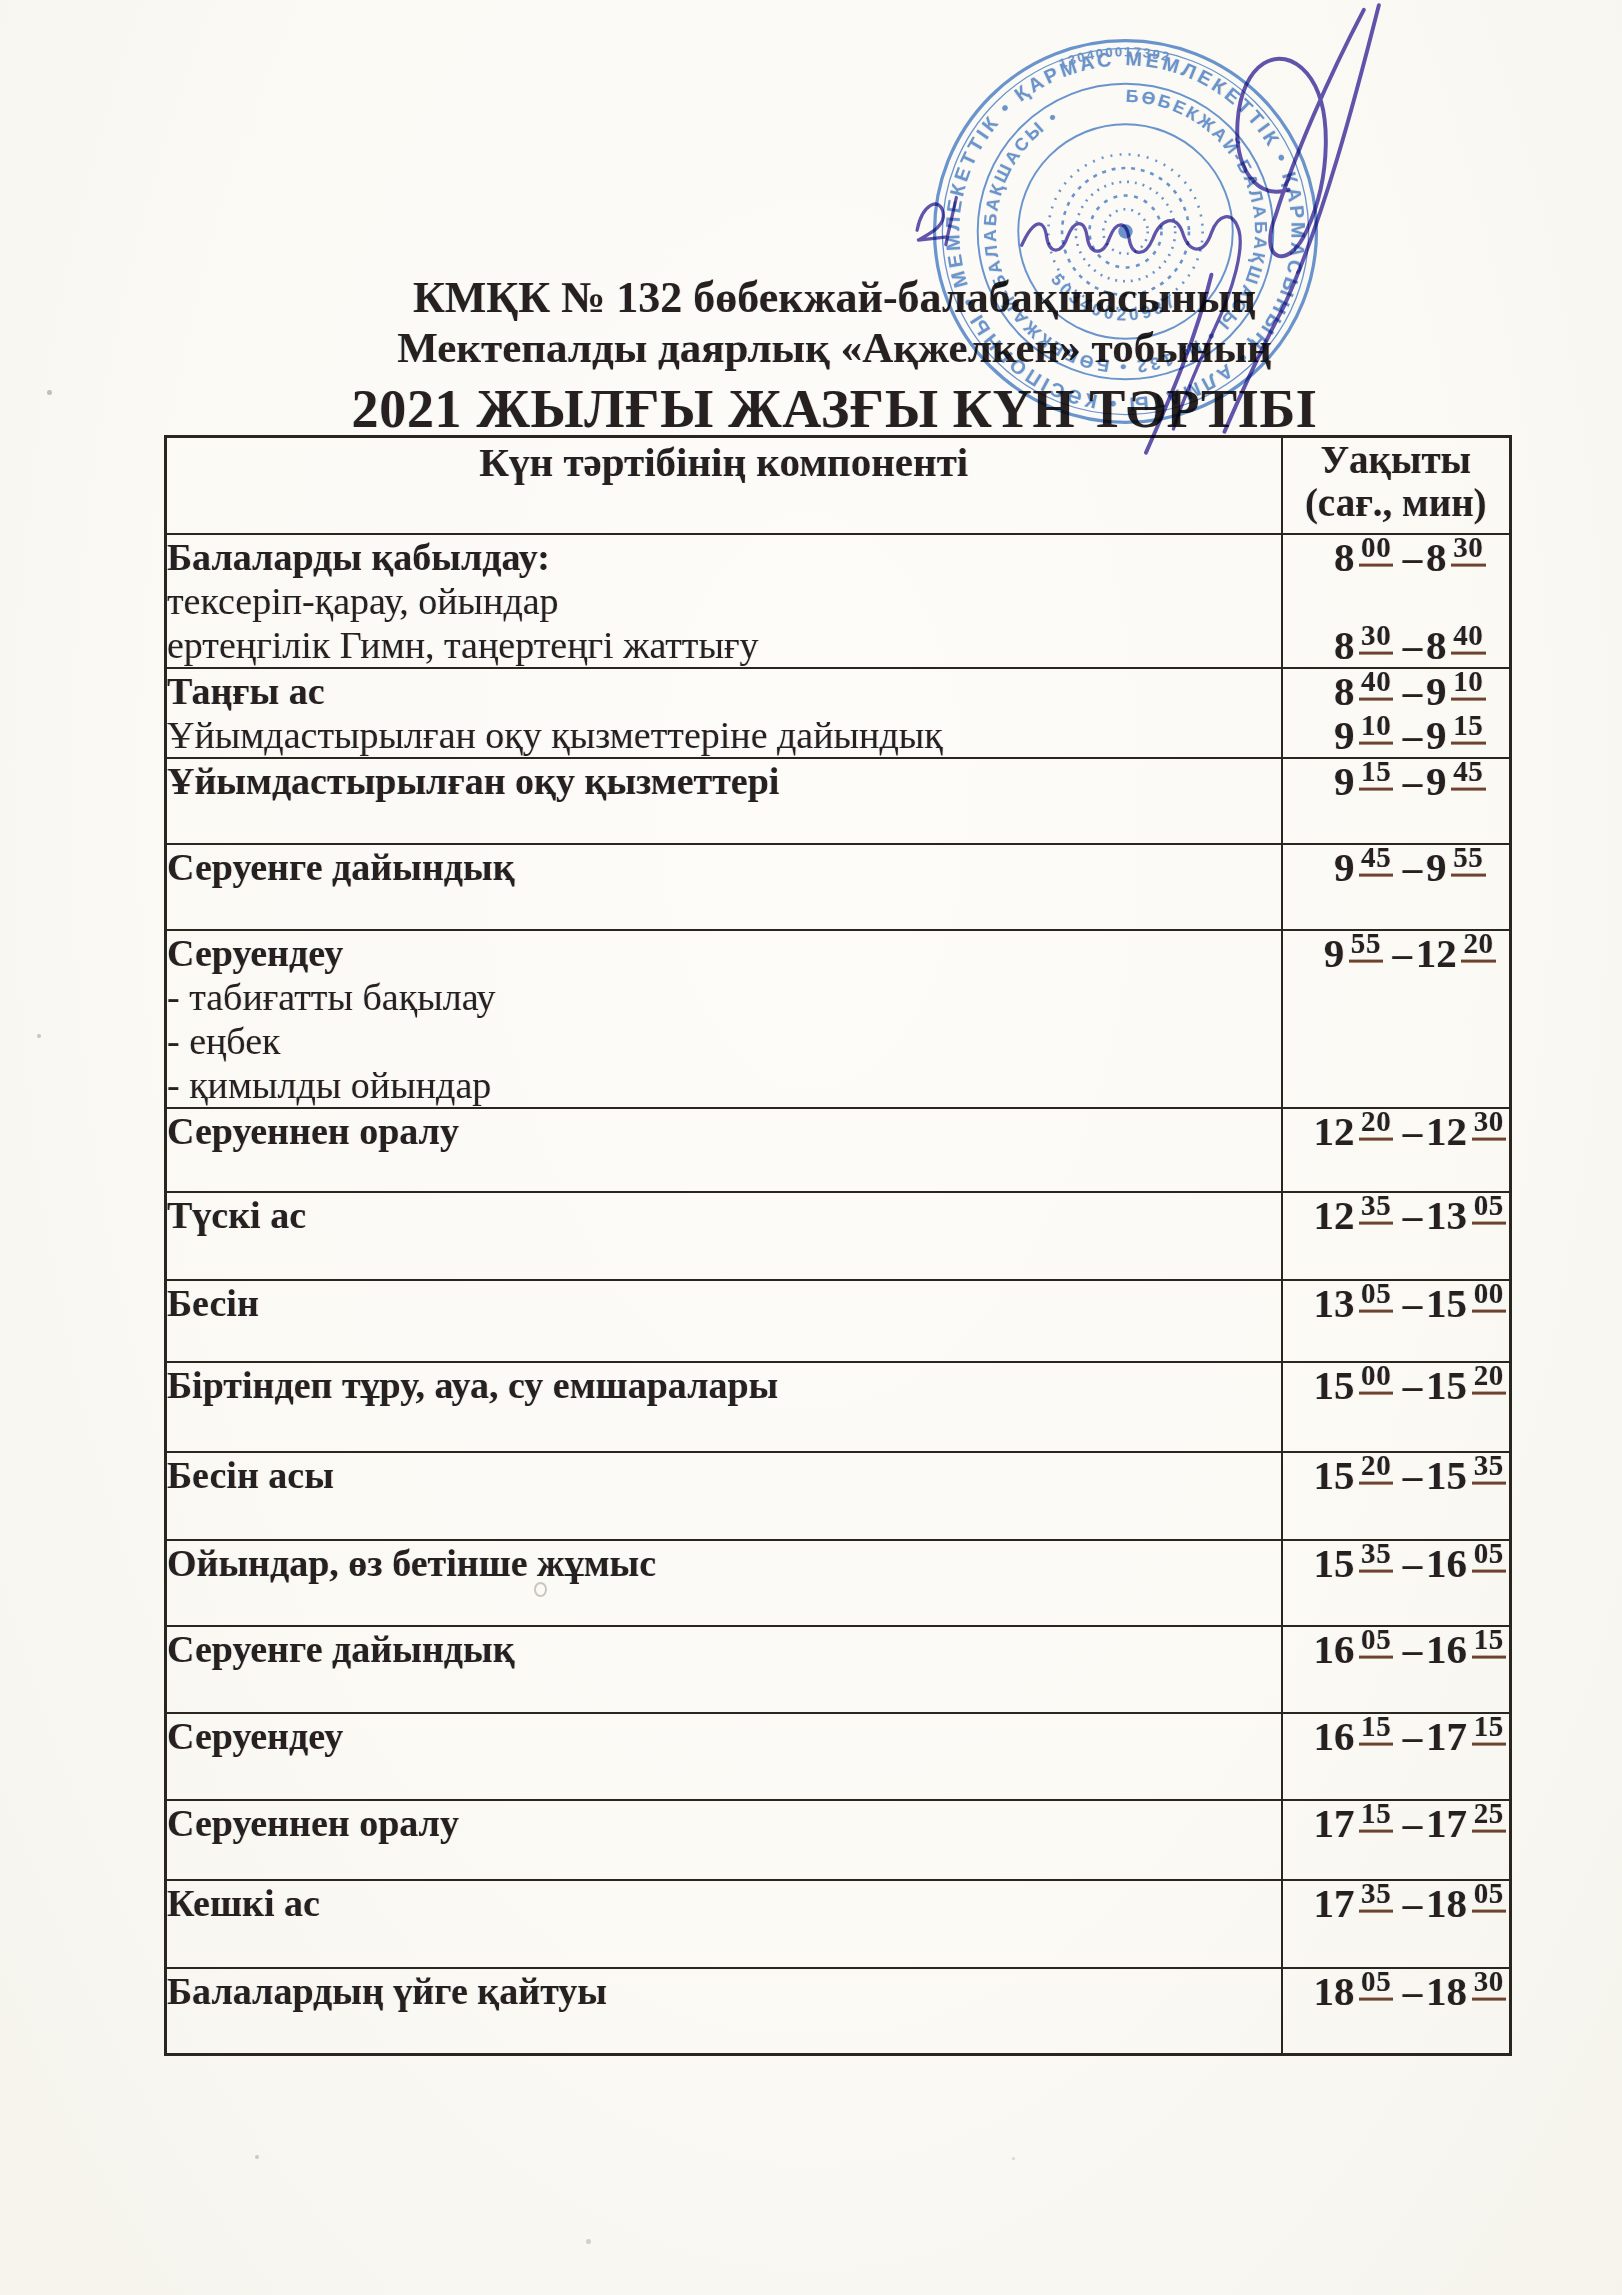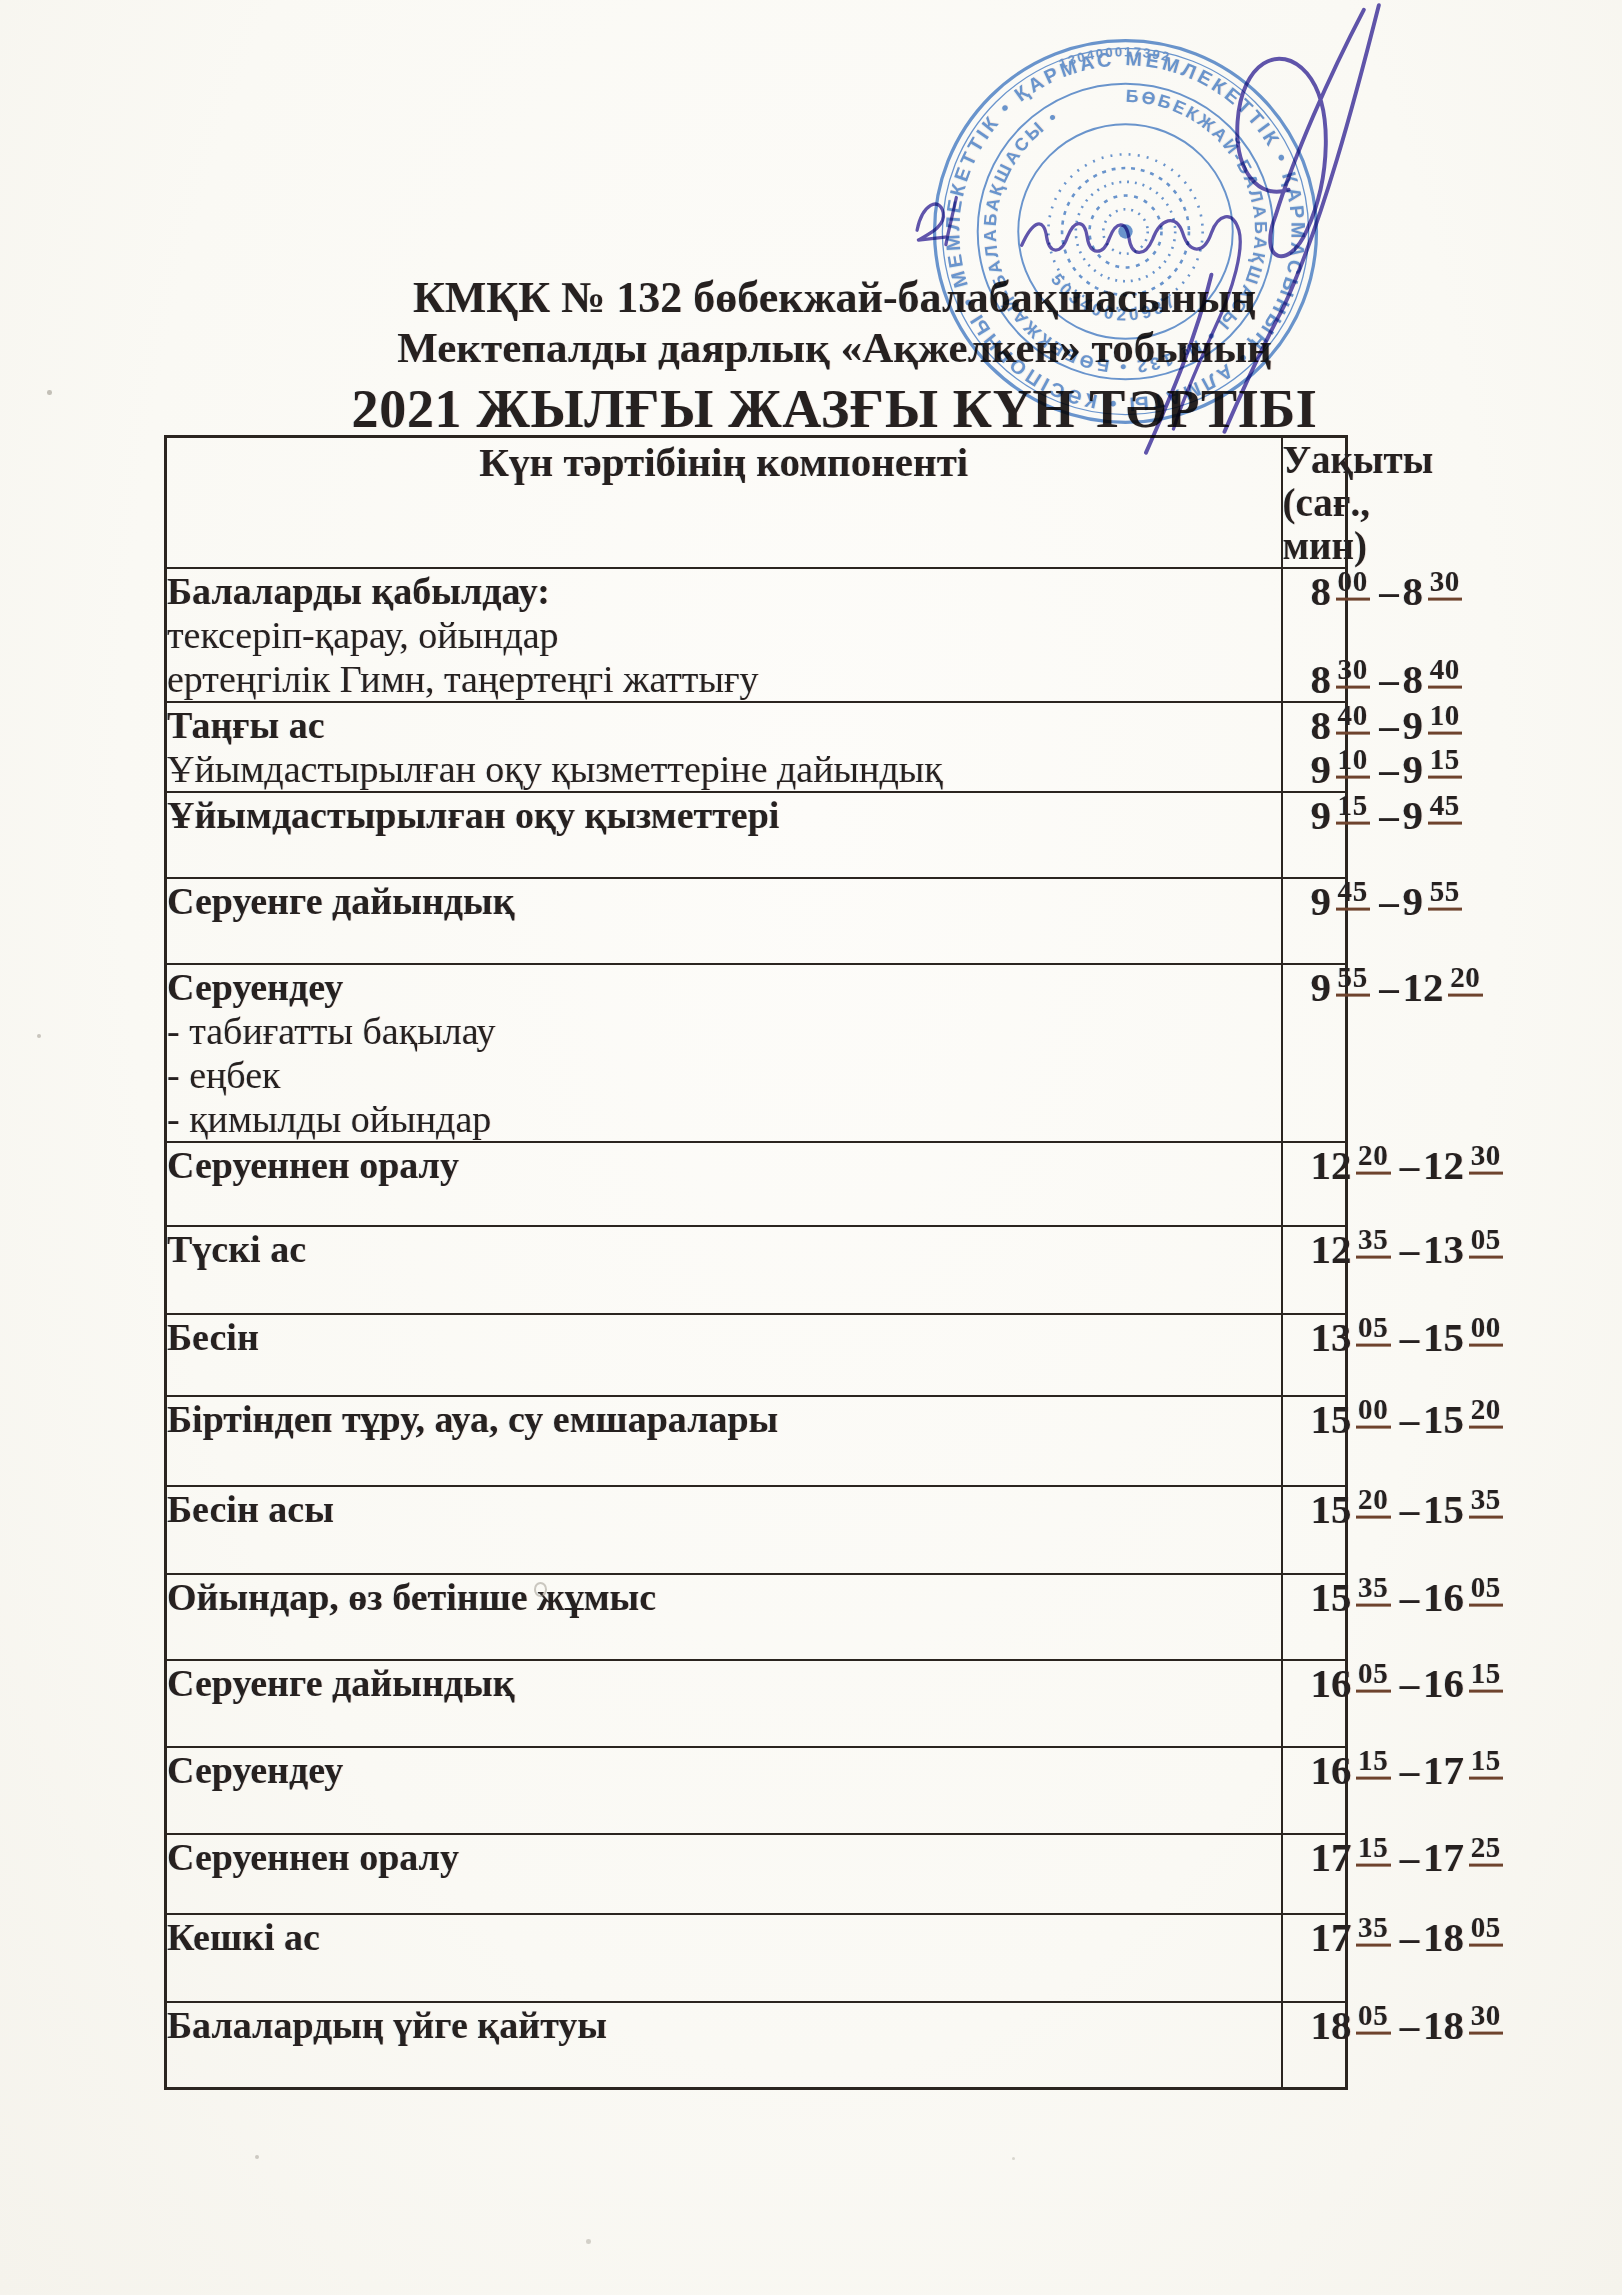--- a/index.html
+++ b/index.html
@@ -27,21 +27,21 @@
 
   
   .title-block{ position:absolute; top:274px; left:46px; width:1577px; text-align:center; font-weight:bold;}
   .title-l1{ font-size:44px; line-height:47px;}
   .title-l2{ font-size:43px; line-height:47px; margin-top:2.6px;}
   .title-l3{ font-size:54px; line-height:60px; margin-top:8px; letter-spacing:0.7px;}
 
   
   table.sched{
     position:absolute; left:164px; top:435px;
-    width:1184px; border-collapse:collapse; table-layout:fixed;
+    width:1348px; border-collapse:collapse; table-layout:fixed;
     background:transparent;
   }
   table.sched col.c1{ width:1116px;}
   table.sched th, table.sched td{
     border:2px solid #2b2520; vertical-align:top; padding:0;
   }
   table.sched tr{ border-bottom:2.6px solid #2b2520;}
   table.sched{ border:3.3px solid #2b2520;}
   th.h1{ font-size:41px; font-weight:bold; text-align:center; padding-top:14.4px; height:95px;}
   th.h2{ font-size:39px; font-weight:bold; text-align:center; padding-top:6.5px; line-height:43px;}

